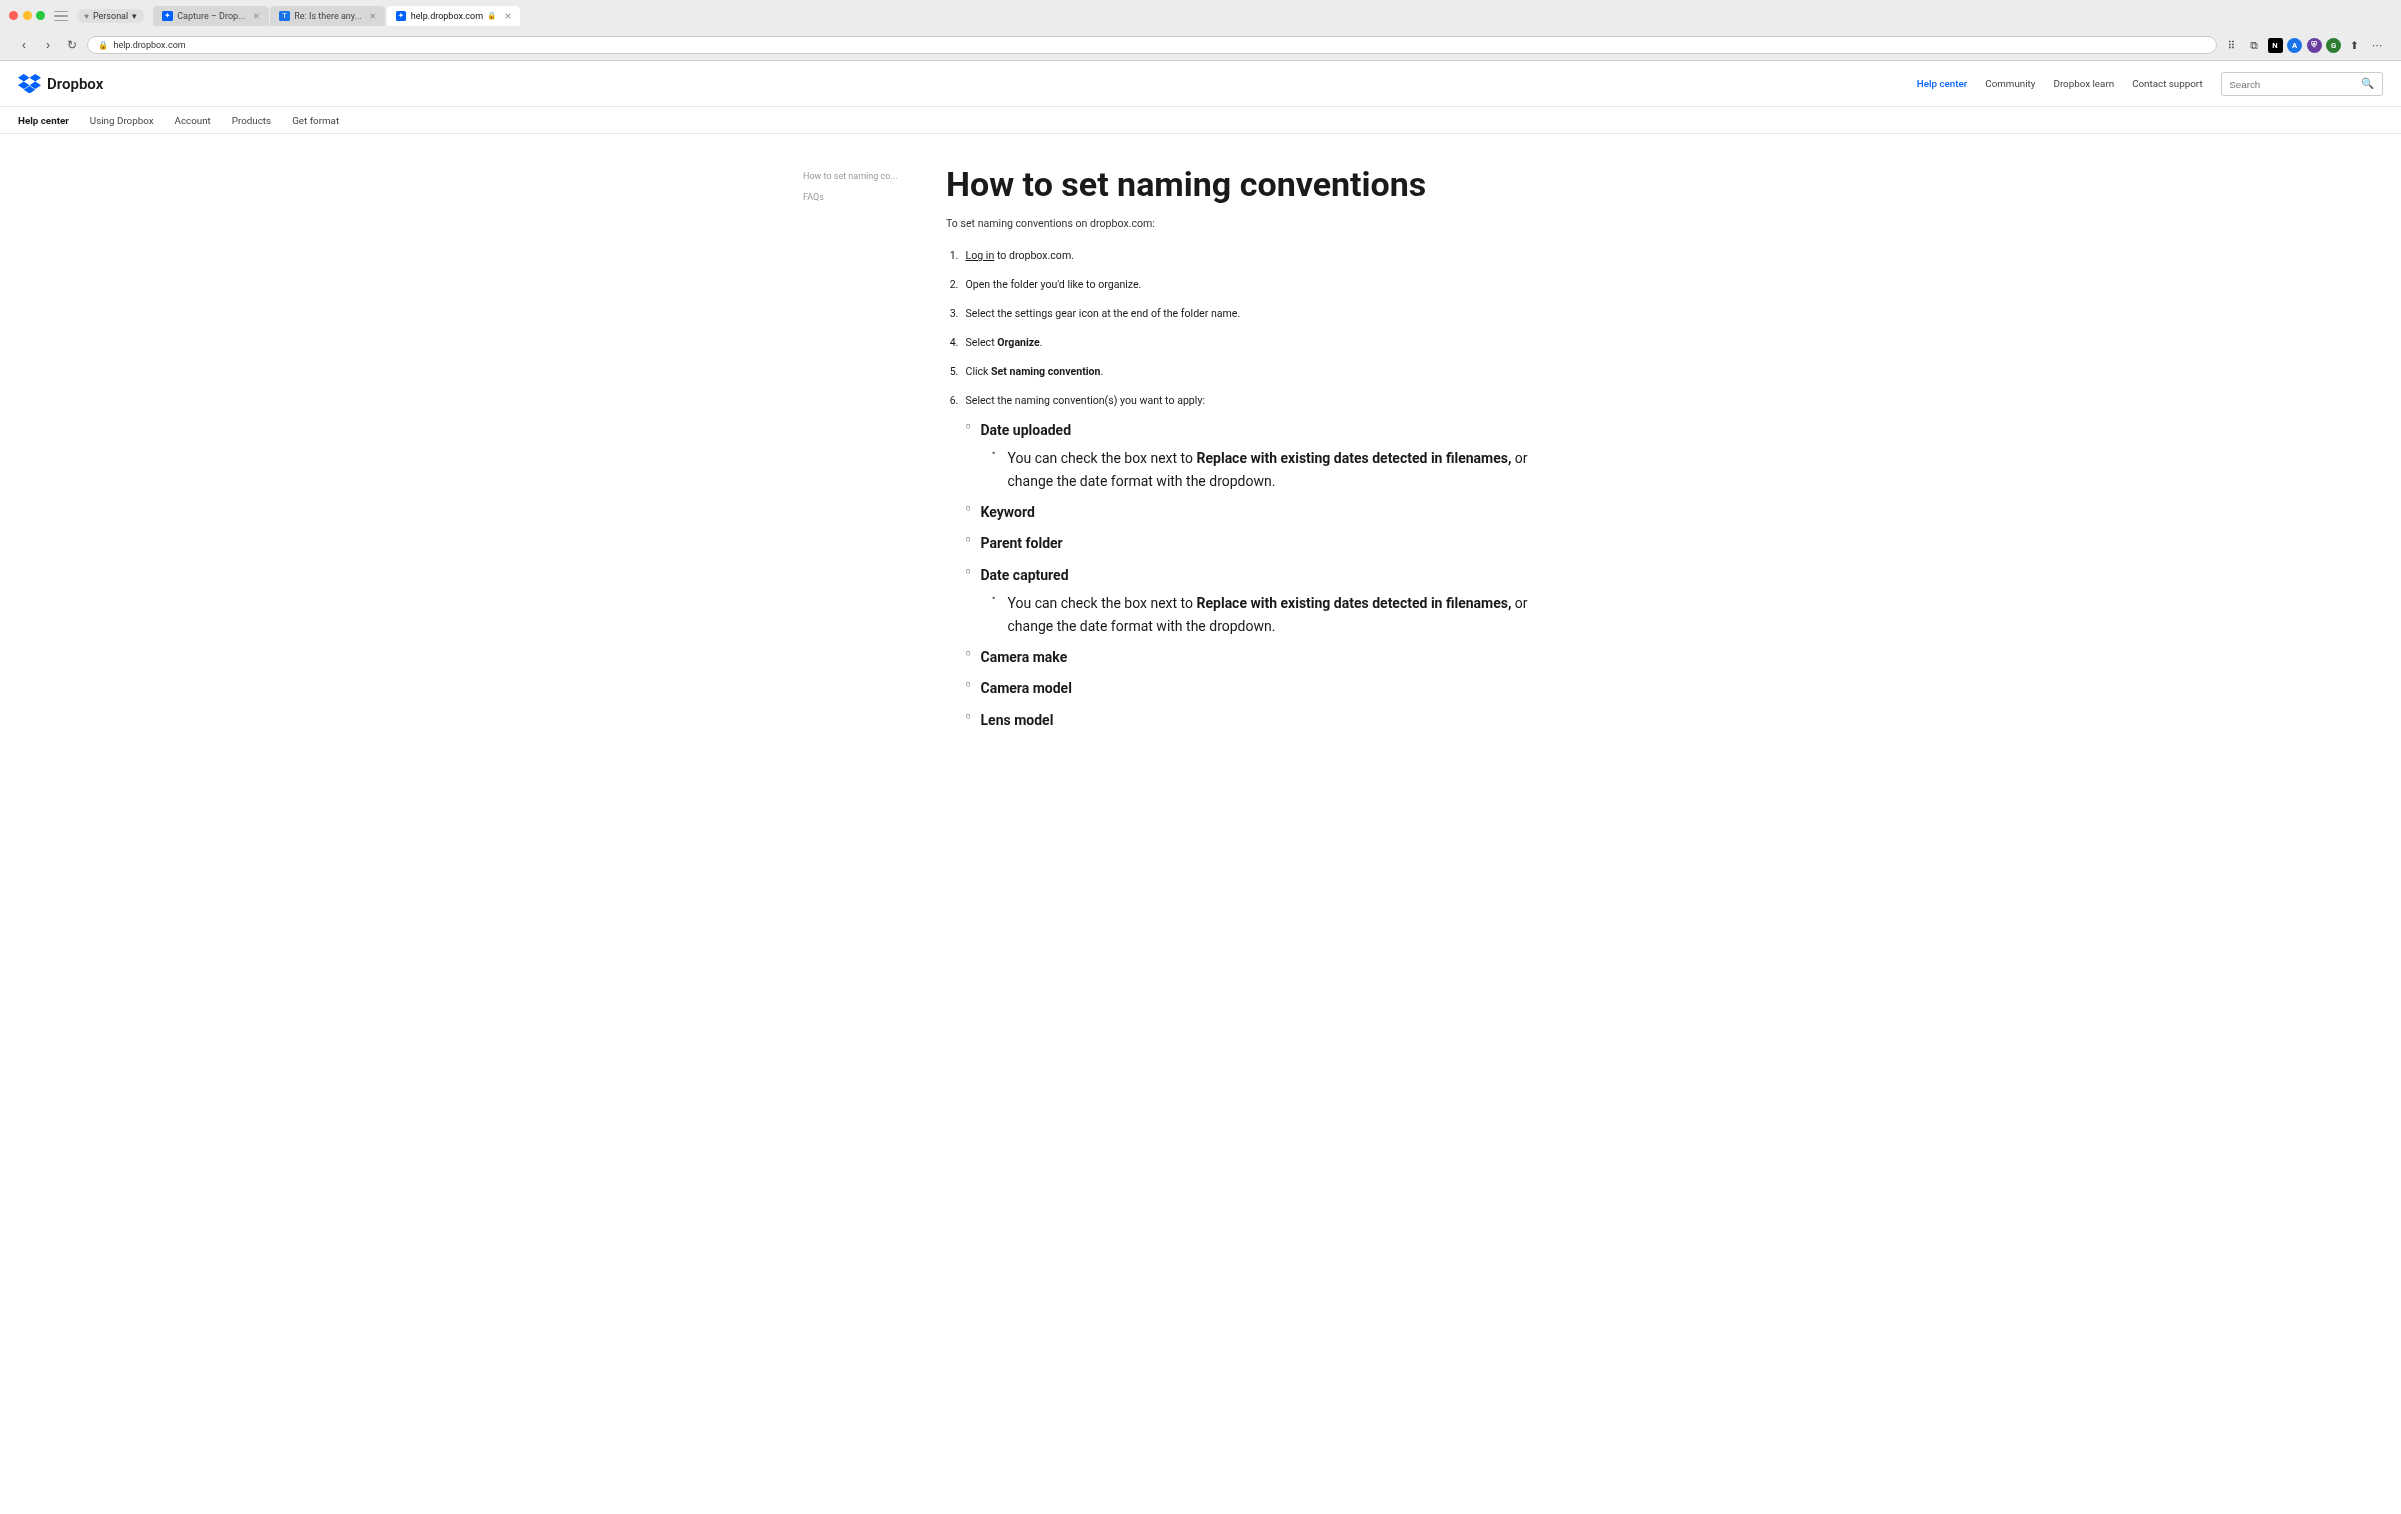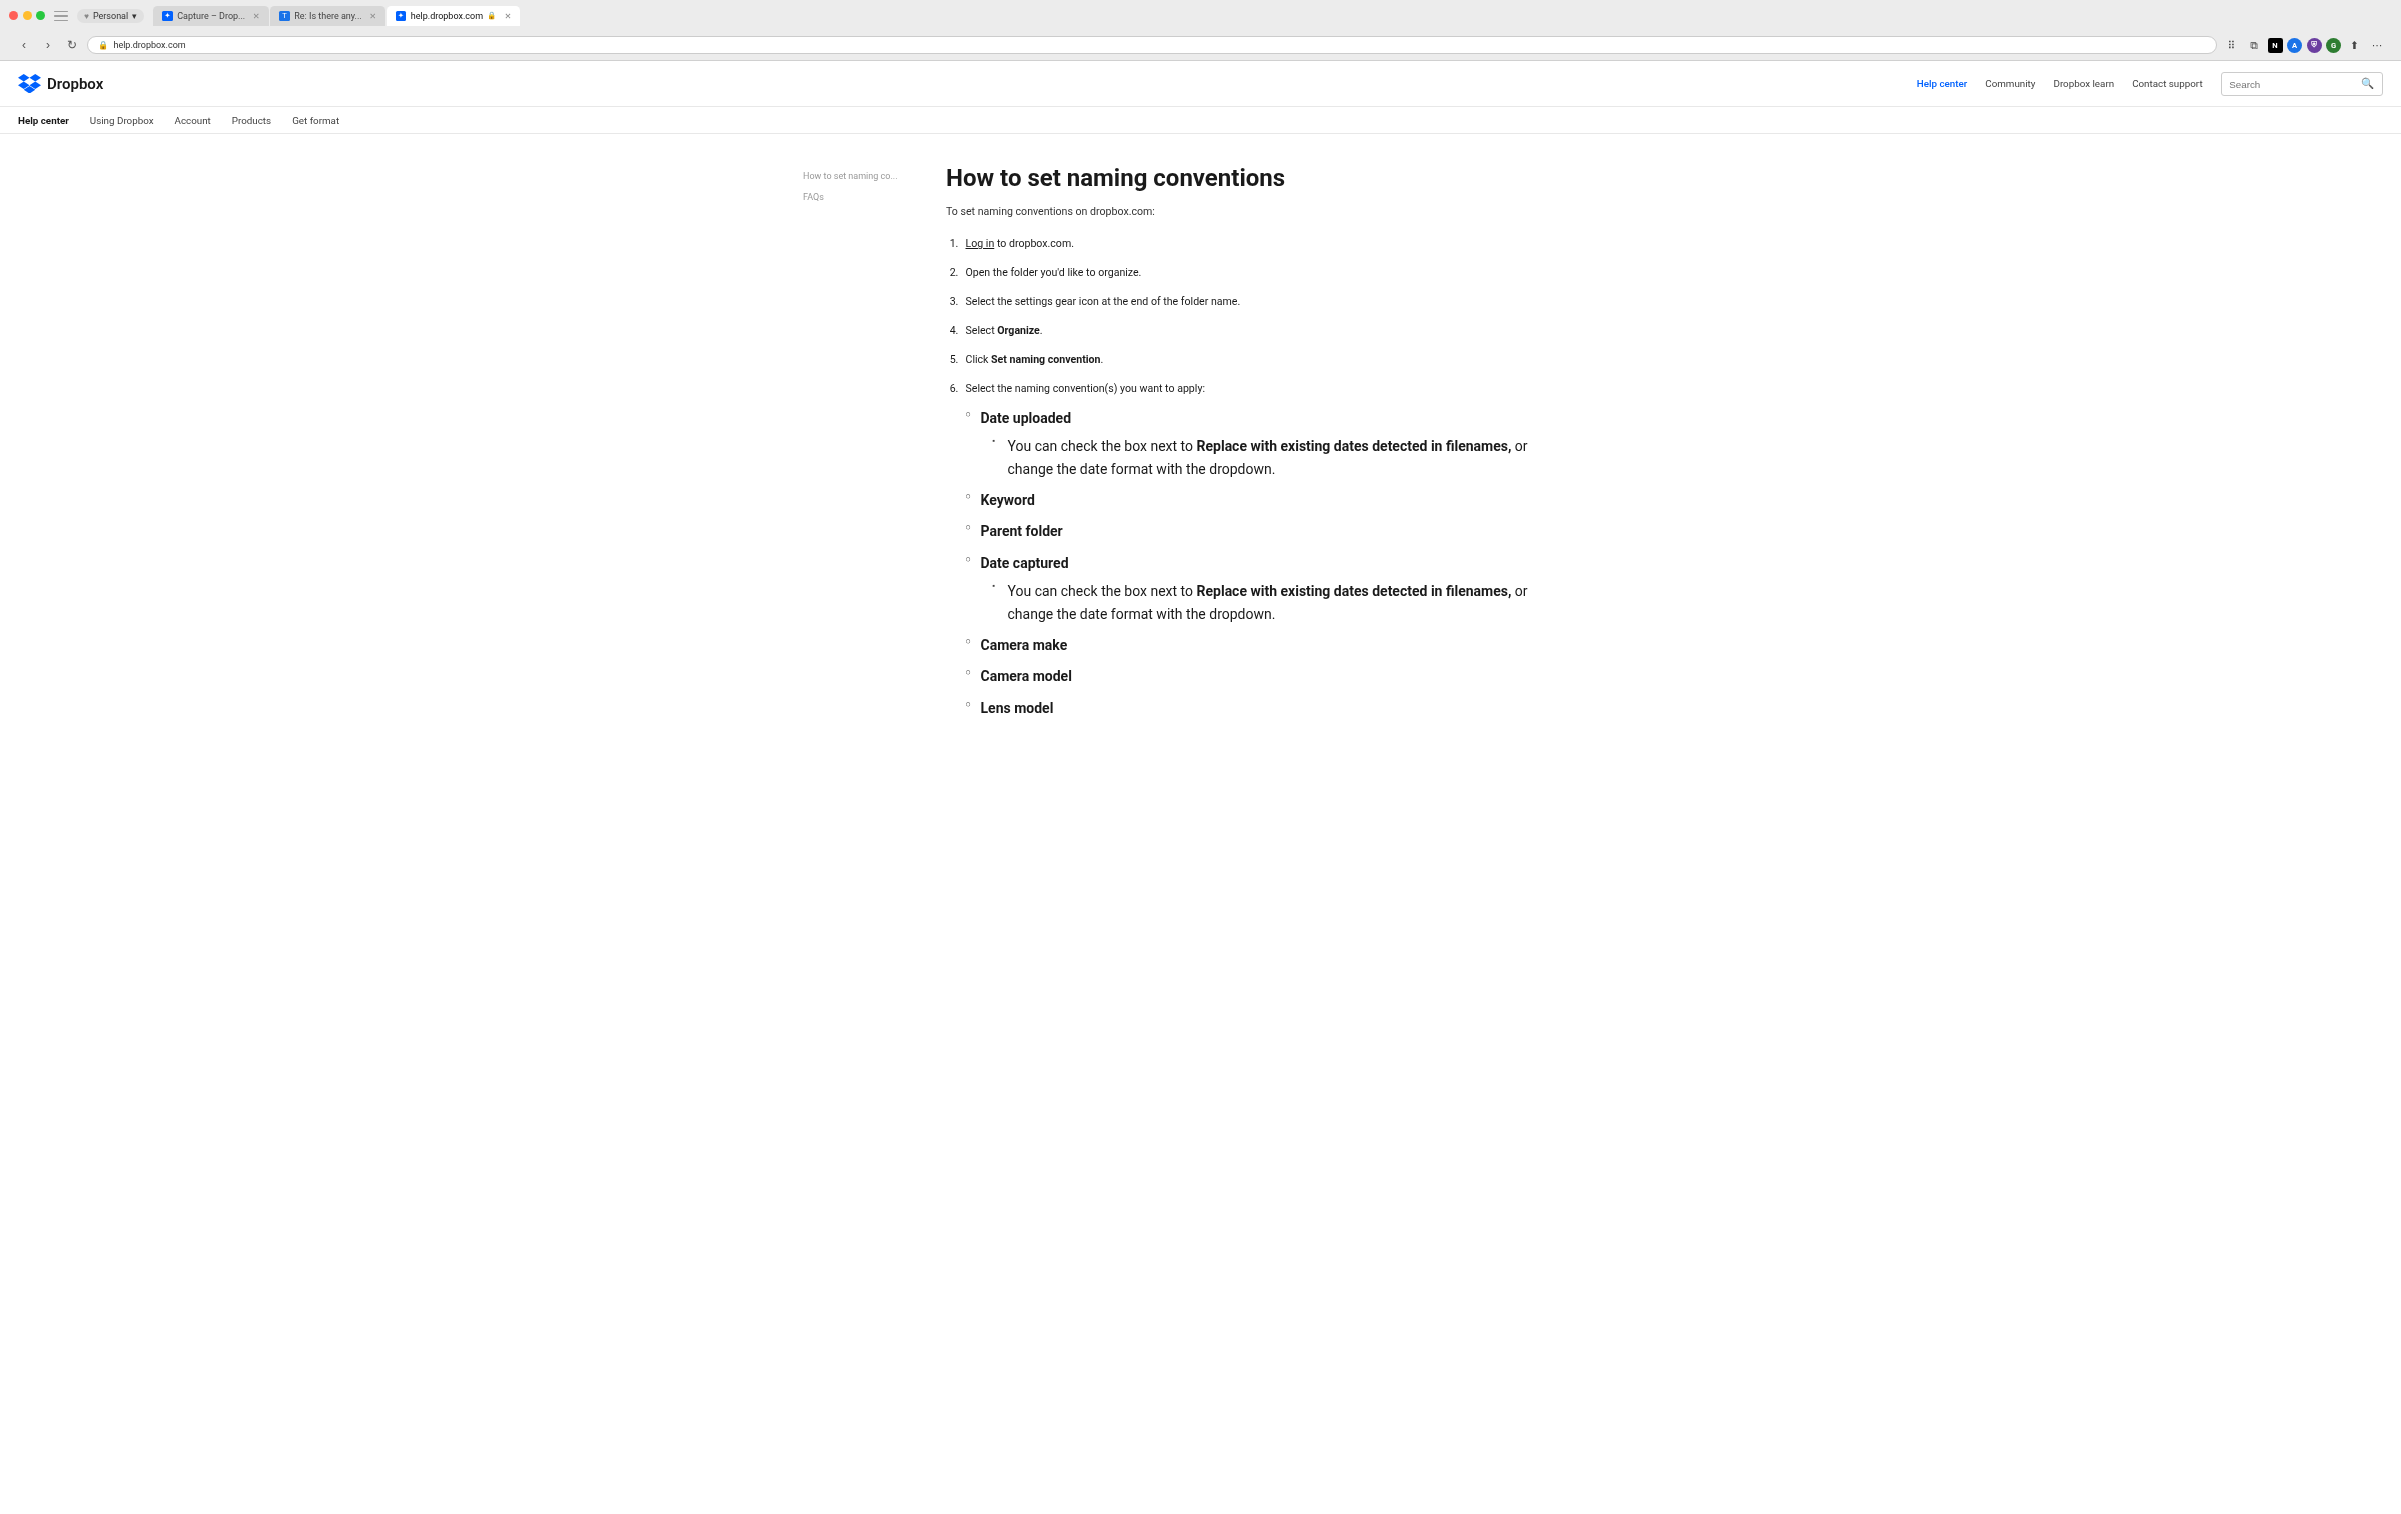--- a/index.html
+++ b/index.html
@@ -325,21 +325,21 @@
       line-height: 1.4;
     }
 
     
     .article {
       flex: 1;
       max-width: 589px;
     }
 
     .article-title {
-      font-size: 24px;
+      font-size: 34px;
       font-weight: 700;
       color: #1a1a1a;
       margin-bottom: 12px;
       line-height: 1.2;
     }
 
     .article-intro {
       font-size: 10.6px;
       color: #333;
       margin-bottom: 18px;

